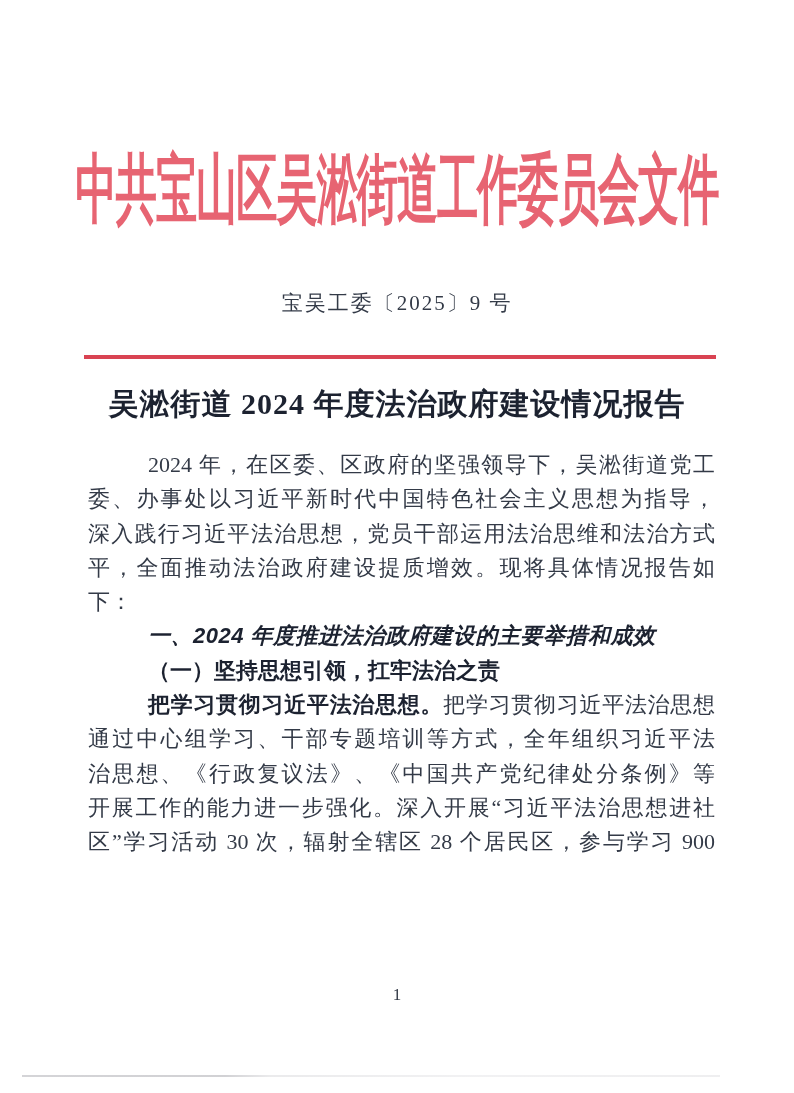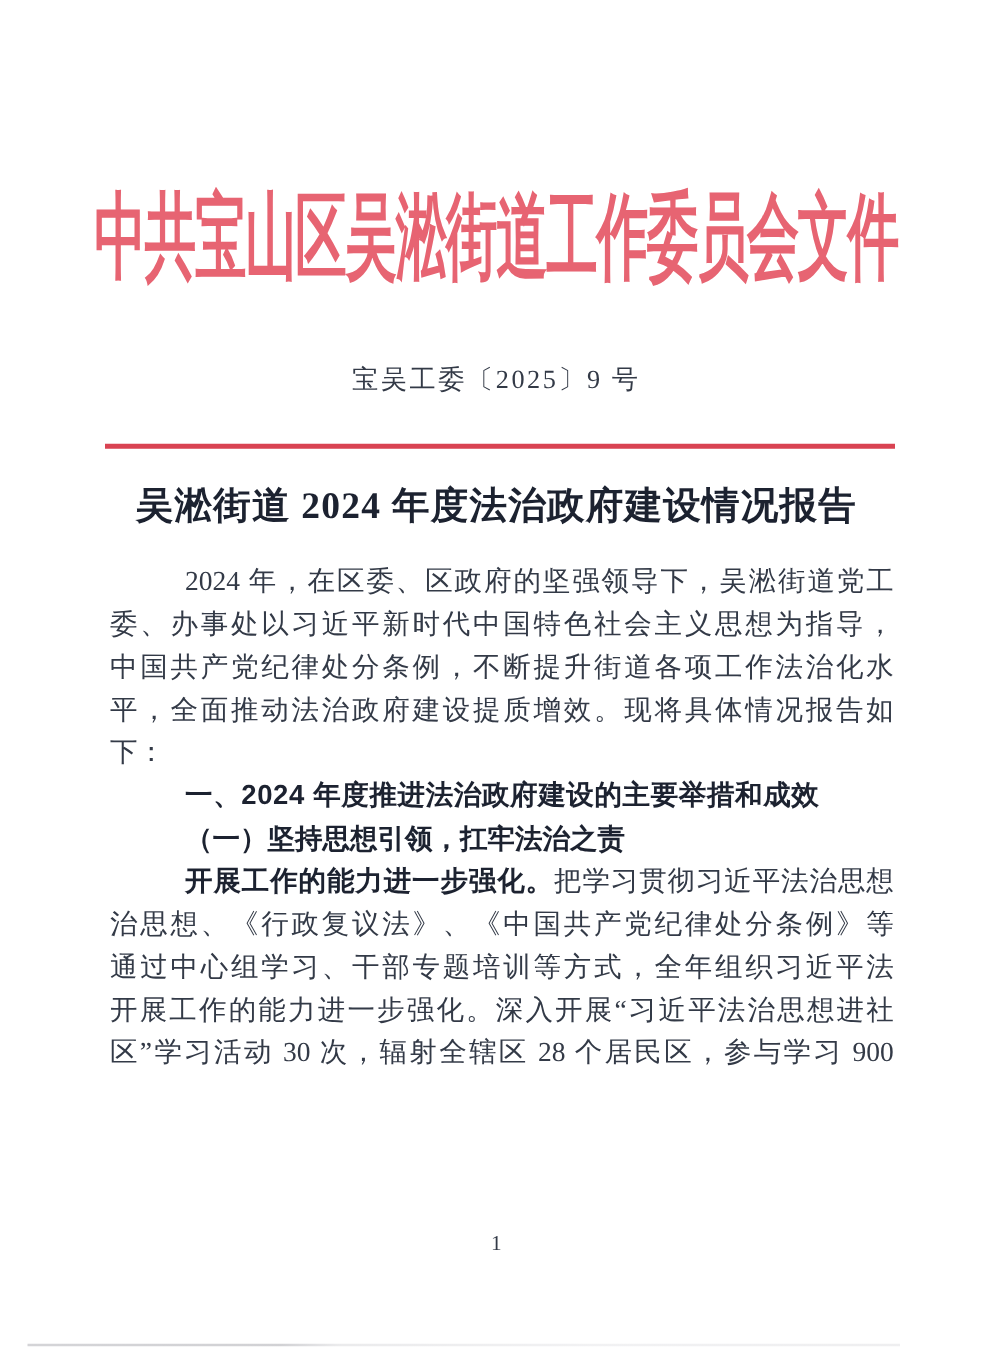--- a/index.html
+++ b/index.html
@@ -72,21 +72,21 @@
     left:88px;
     width:627px;
     font-size:22px;
     line-height:34.3px;
     color:var(--ink);
   }
   .line{white-space:normal;}
   .line.indent{text-indent:60px;}
   .line.fill{text-align:justify;text-align-last:justify;}
   .line.bold{font-weight:bold;color:var(--ink-dark);}
-  .line.sans{font-family:"Liberation Sans","DejaVu Sans",sans-serif;letter-spacing:0.5px;}
+  .line.sans{font-family:"Liberation Sans","DejaVu Sans",sans-serif;letter-spacing:0.5px;font-style:italic;}
   .lead-bold{font-weight:bold;color:var(--ink-dark);}
   .page-number{
     position:absolute;
     top:985px;
     left:0;
     width:794px;
     text-align:center;
     font-size:17px;
     color:var(--ink);
   }
@@ -109,28 +109,28 @@
 
   <div class="doc-number">宝吴工委〔2025〕9 号</div>
 
   <div class="red-divider"></div>
 
   <div class="doc-title">吴淞街道 2024 年度法治政府建设情况报告</div>
 
   <div class="body-block">
       <div class="line indent fill">2024 年，在区委、区政府的坚强领导下，吴淞街道党工</div>
       <div class="line fill">委、办事处以习近平新时代中国特色社会主义思想为指导，</div>
-      <div class="line fill">中国共产党纪律处分条例，不断提升街道各项工作法治化水</div>
+      <div class="line fill">深入践行习近平法治思想，党员干部运用法治思维和法治方式</div>
       <div class="line fill">平，全面推动法治政府建设提质增效。现将具体情况报告如</div>
       <div class="line">下：</div>
       <div class="line indent bold sans">一、2024 年度推进法治政府建设的主要举措和成效</div>
       <div class="line indent bold">（一）坚持思想引领，扛牢法治之责</div>
-      <div class="line indent fill"><span class="lead-bold">开展工作的能力进一步强化。</span>把学习贯彻习近平法治思想</div>
+      <div class="line indent fill"><span class="lead-bold">把学习贯彻习近平法治思想。</span>把学习贯彻习近平法治思想</div>
+      <div class="line fill">通过中心组学习、干部专题培训等方式，全年组织习近平法</div>
       <div class="line fill">治思想、《行政复议法》、《中国共产党纪律处分条例》等</div>
-      <div class="line fill">通过中心组学习、干部专题培训等方式，全年组织习近平法</div>
       <div class="line fill">开展工作的能力进一步强化。深入开展“习近平法治思想进社</div>
       <div class="line fill">区”学习活动 30 次，辐射全辖区 28 个居民区，参与学习 900</div>
     </div>
 
   <div class="page-number">1</div>
 
   <div class="scan-artifact"></div>
 
 </div>
 

